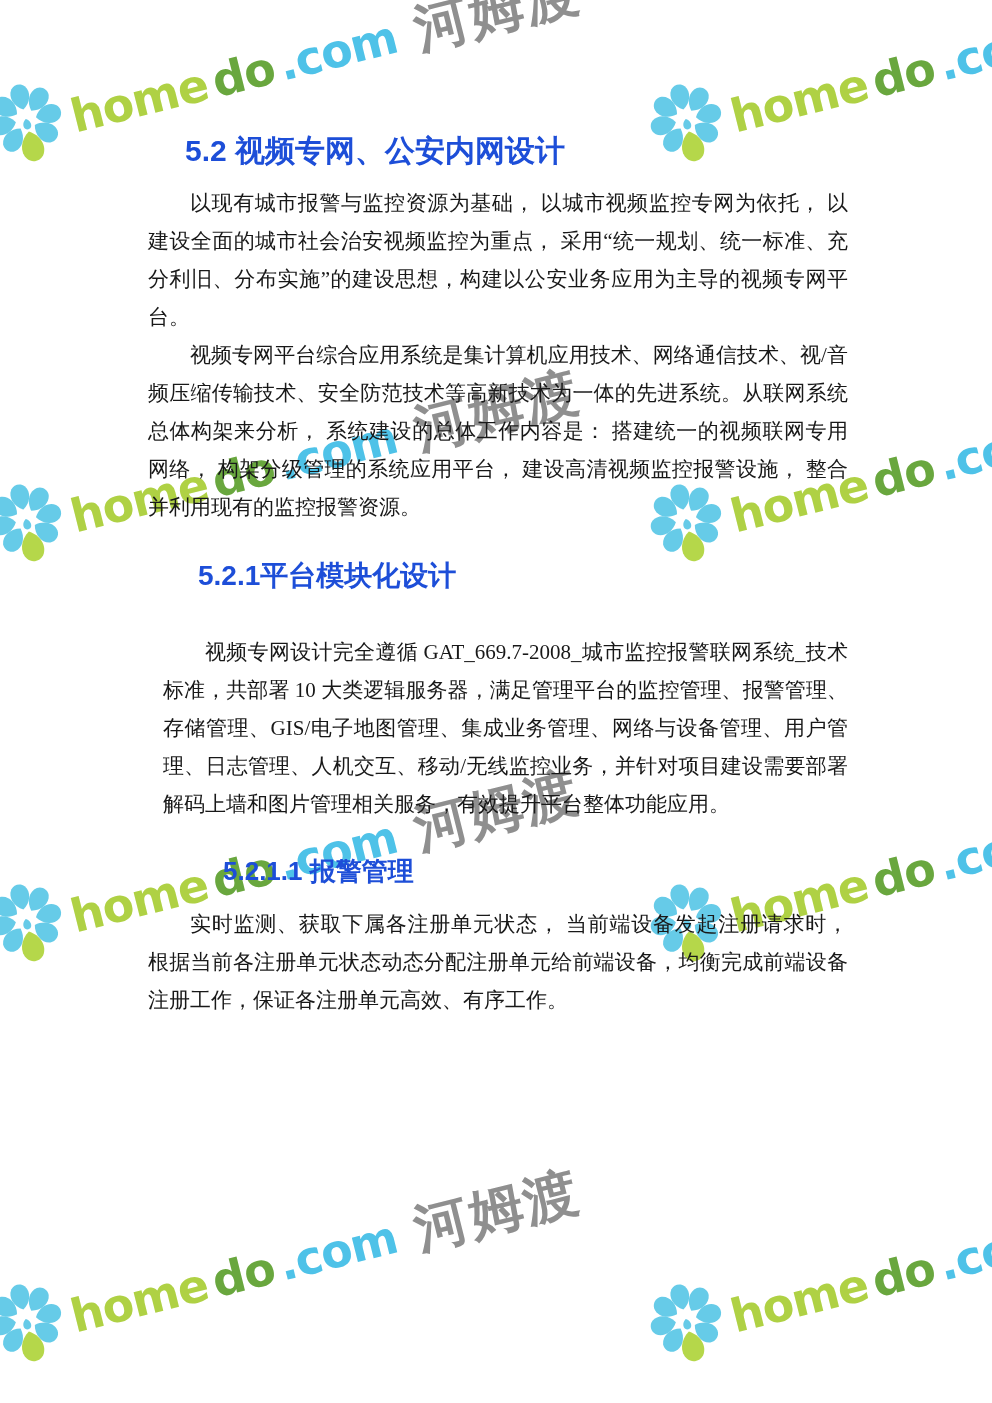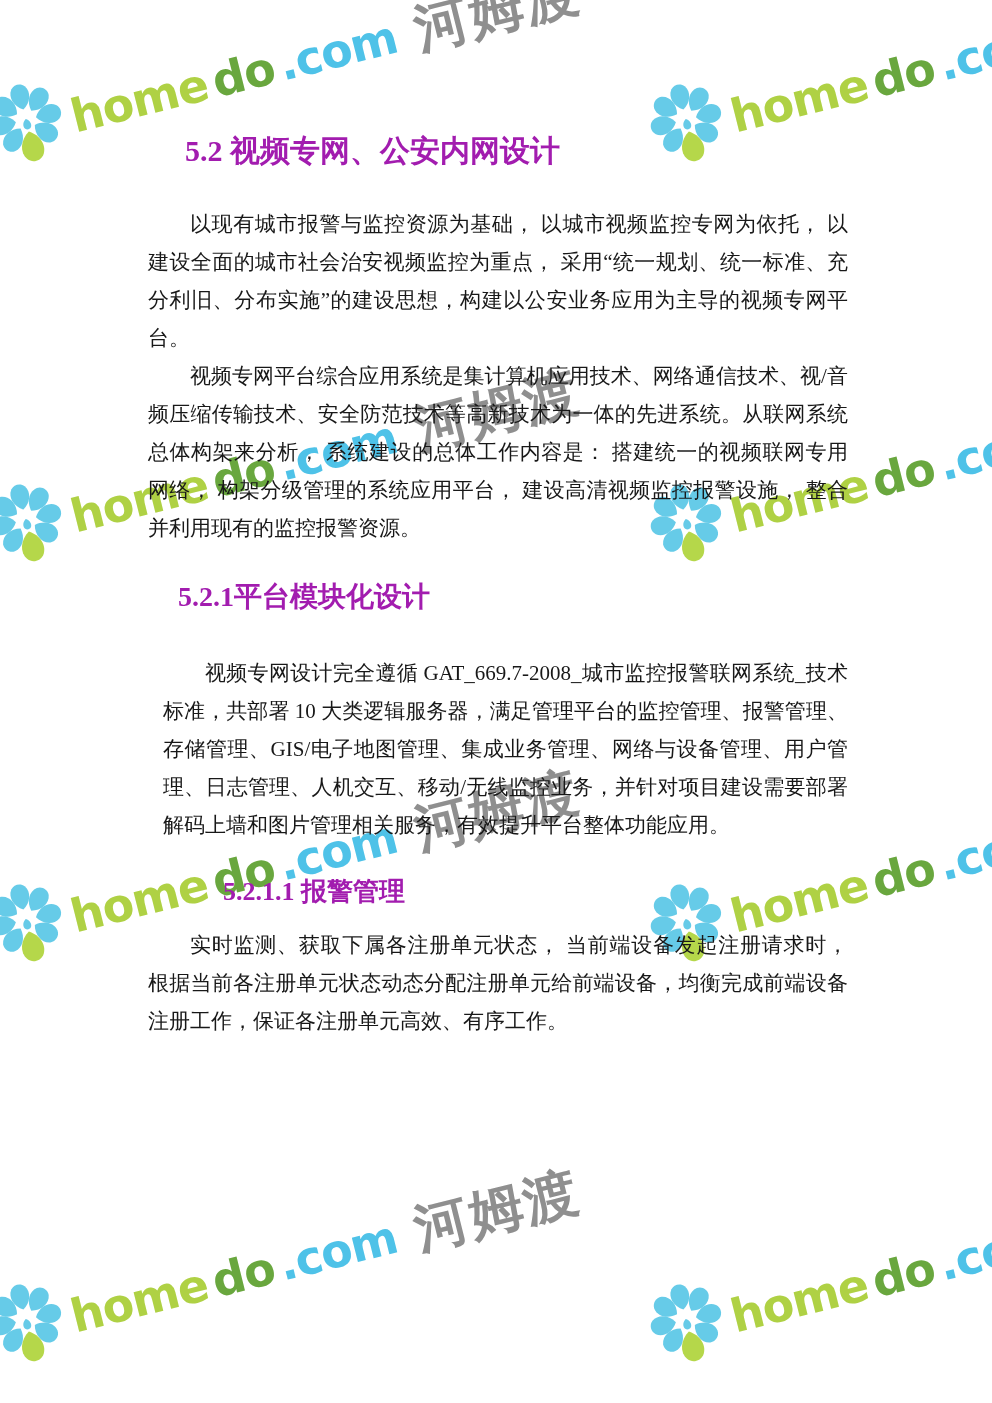--- a/index.html
+++ b/index.html
@@ -32,36 +32,36 @@
   .wm-cn   { font-size:54px; margin-left:14px; letter-spacing:2px; }
   
   .content {
     position:absolute;
     left:148px; top:0;
     width:700px;
     z-index:2;
     color:#181818;
   }
   .content h1, .content h2, .content h3 {
-    font-family:Liberation Serif, serif;
+    font-family:Liberation Sans, sans-serif;
     font-weight:bold;
-    color:#a21caf;
+    color:#1d4ed8;
   }
   .content h1 { font-size:30px; line-height:38px; margin:132px 0 0 37px; }
-  .content h2 { font-size:28px; line-height:36px; margin:32px 0 0 30px; }
+  .content h2 { font-size:28px; line-height:36px; margin:32px 0 0 50px; }
   .content h3 { font-size:26px; line-height:36px; margin:30px 0 0 75px; }
   .content p {
     font-size:21px;
     line-height:38px;
     text-align:justify;
     text-indent:42px;
     margin:0;
     word-break:break-all;
   }
-  .content p.first-para { margin-top:35px; }
+  .content p.first-para { margin-top:14px; }
   .content p.after-h2   { margin-top:39px;margin-left:15px; }
   .content p.after-h3   { margin-top:16px; }
 </style>
 </head>
 <body>
 
 <div class="page">
 
   <div class="wm-layer" id="wm-layer">
       <div class="wm" style="left: -11px; top: 78px;">

